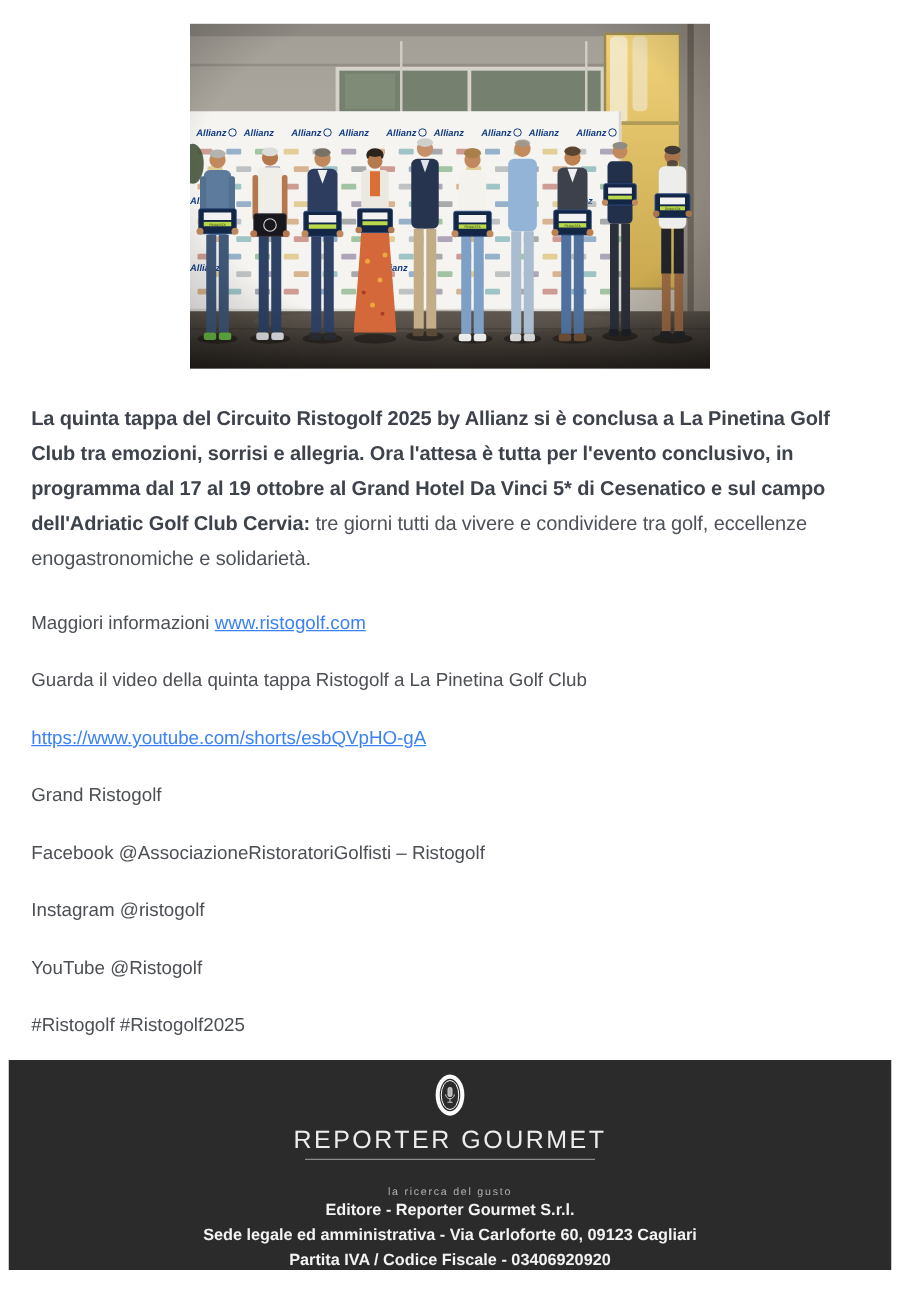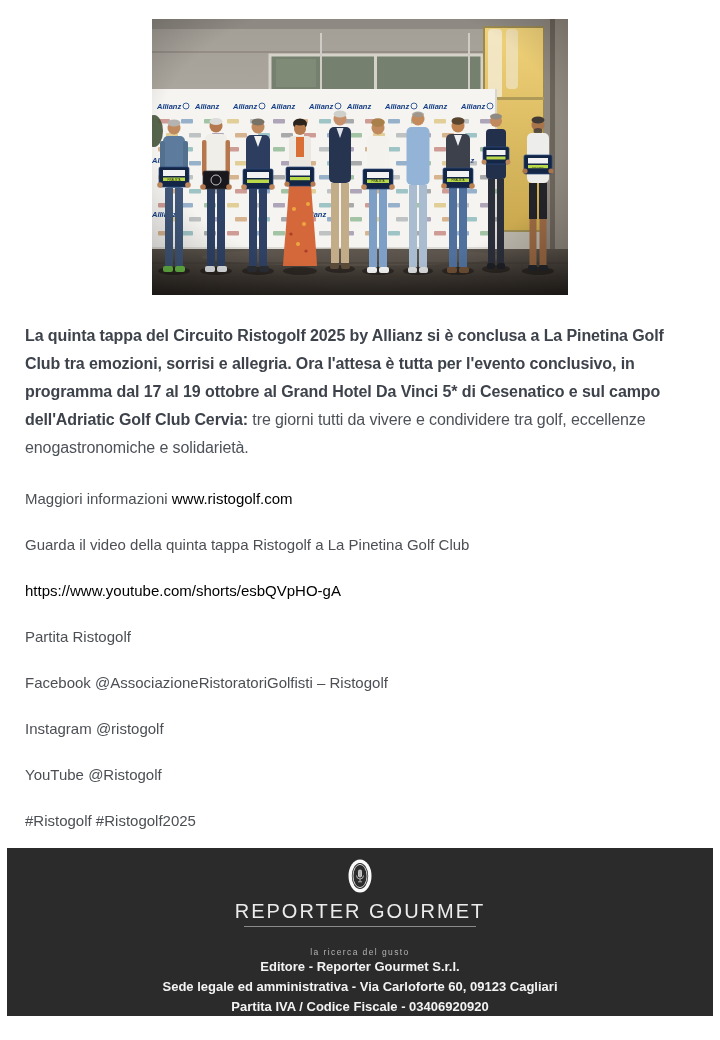--- a/index.html
+++ b/index.html
@@ -27,21 +27,21 @@
   }
   p.intro strong { color:#3d424b; }
 
   p.line {
     margin:22px 0 0;
     font-size:15px; line-height:24px;
     color:#4c4f54;
   }
   p.line:first-of-type { margin-top:0; }
   .links-block { margin-top:25px; }
-  a.txt-link { color:#000000; cursor:pointer; }
+  a.txt-link { color:#3b82f6; text-decoration:underline; cursor:pointer; }
 
   .footer {
     margin:15px 7px 0;
     height:168px;
     background:#2b2b2b;
     text-align:center;
     color:#f1f1f1;
     overflow:hidden;
   }
   .logo { margin-top:9px; display:inline-block; cursor:pointer; }
@@ -454,21 +454,21 @@
 
   <p class="intro"><strong>La quinta tappa del Circuito Ristogolf 2025 by Allianz si è conclusa a La Pinetina Golf Club tra emozioni, sorrisi e allegria. Ora l'attesa è tutta per l'evento conclusivo, in programma dal 17 al 19 ottobre al Grand Hotel Da Vinci 5* di Cesenatico e sul campo dell'Adriatic Golf Club Cervia:</strong><span> tre giorni tutti da vivere e condividere tra golf, eccellenze enogastronomiche e solidarietà.</span></p>
 
   <div class="links-block">
     <p class="line"><span>Maggiori informazioni</span> <a class="txt-link">www.ristogolf.com</a></p>
 
     <p class="line">Guarda il video della quinta tappa Ristogolf a La Pinetina Golf Club</p>
 
     <p class="line"><a class="txt-link">https://www.youtube.com/shorts/esbQVpHO-gA</a></p>
 
-    <p class="line">Partita Ristogolf</p>
+    <p class="line">Grand Ristogolf</p>
 
     <p class="line"><span>Facebook</span> <span>@AssociazioneRistoratoriGolfisti – Ristogolf</span></p>
 
     <p class="line"><span>Instagram</span> <span>@ristogolf</span></p>
 
     <p class="line"><span>YouTube</span> <span>@Ristogolf</span></p>
 
     <p class="line">#Ristogolf #Ristogolf2025</p>
   </div>
 </div>

